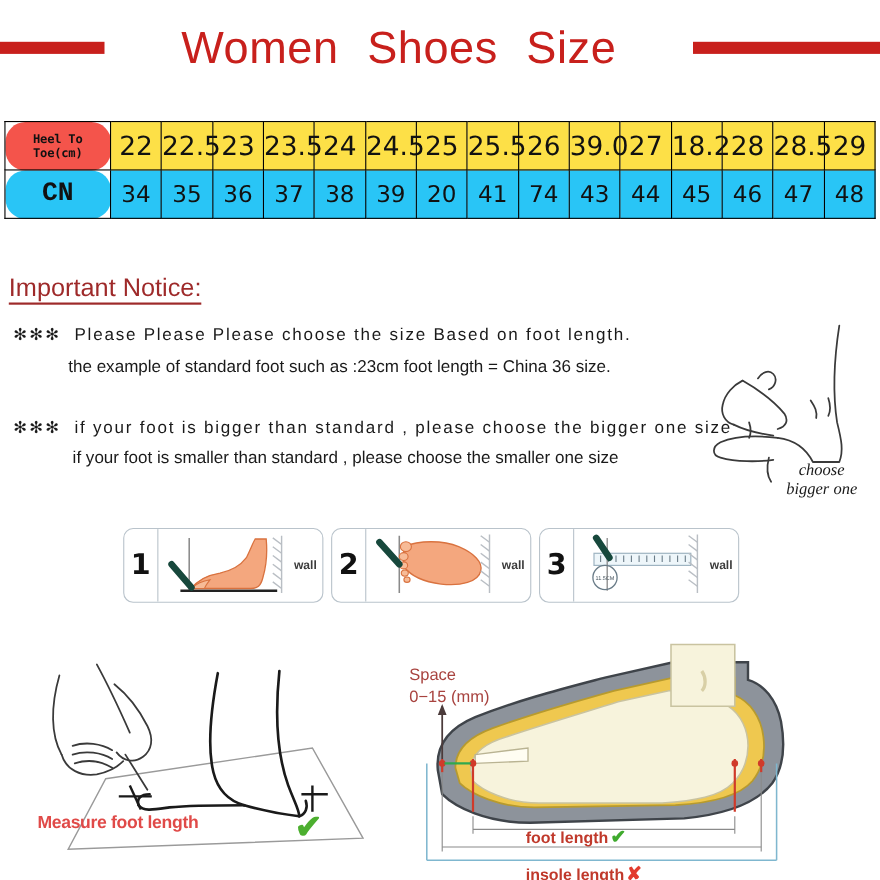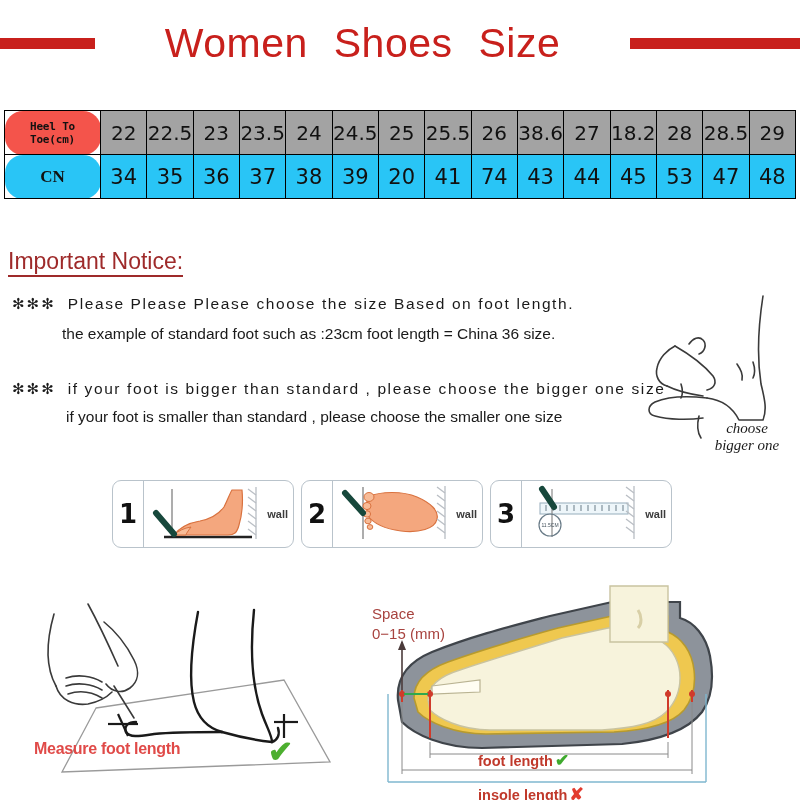--- a/index.html
+++ b/index.html
@@ -22,22 +22,22 @@
   .title-text .s1{margin-right:26px;}
 
   
   .size-table{position:absolute;left:4px;top:110px;width:792px;
     border-collapse:collapse;table-layout:fixed;}
   .size-table td{border:1.6px solid #000;text-align:center;
     font-family:"DejaVu Sans",sans-serif;color:#111;padding:0;height:43px;}
   .size-table td.lbl{background:#f4544b;width:95px;border-radius:18px;}
   .size-table td.lbl.head{font-size:11px;font-weight:700;letter-spacing:-.2px;
     font-family:"DejaVu Sans Mono",monospace;}
-  .size-table td.lbl.cn{font-size:17px;font-weight:700;font-family:Liberation Serif, serif;}
-  .size-table td.cm{background:#a3a3a3;font-size:20px;}
+  .size-table td.lbl.cn{font-size:24px;font-weight:700;font-family:Liberation Mono, monospace;}
+  .size-table td.cm{background:#fde047;font-size:24px;}
   .size-table td.cn{background:#29c5f6;font-size:21px;}
 
   
   .notice-head{position:absolute;left:8px;top:249px;color:#9e2a2a;
     font-size:23px;border-bottom:2px solid #9e2a2a;padding-bottom:1px;line-height:1.1;}
   .note{position:absolute;color:#1a1a1a;font-size:15.5px;white-space:nowrap;}
   .note .ast{letter-spacing:2px;margin-right:12px;font-size:15px;}
   .note .sp{letter-spacing:1.6px;}
   .n1{left:12px;top:295px;}
   .n2{left:62px;top:325px;}
@@ -95,42 +95,42 @@
         <td class="lbl head">Heel To Toe(cm)</td>
         <td class="cm">22</td>
         <td class="cm">22.5</td>
         <td class="cm">23</td>
         <td class="cm">23.5</td>
         <td class="cm">24</td>
         <td class="cm">24.5</td>
         <td class="cm">25</td>
         <td class="cm">25.5</td>
         <td class="cm">26</td>
-        <td class="cm">38.6</td>
+        <td class="cm">39.0</td>
         <td class="cm">27</td>
         <td class="cm">18.2</td>
         <td class="cm">28</td>
         <td class="cm">28.5</td>
         <td class="cm">29</td>
       </tr>
       <tr>
         <td class="lbl cn">CN</td>
         <td class="cn">34</td>
         <td class="cn">35</td>
         <td class="cn">36</td>
         <td class="cn">37</td>
         <td class="cn">38</td>
         <td class="cn">39</td>
         <td class="cn">20</td>
         <td class="cn">41</td>
         <td class="cn">74</td>
         <td class="cn">43</td>
         <td class="cn">44</td>
         <td class="cn">45</td>
-        <td class="cn">53</td>
+        <td class="cn">46</td>
         <td class="cn">47</td>
         <td class="cn">48</td>
       </tr>
     </tbody>
   </table>
 
   <div class="notice-head">Important Notice:</div>
 
   <div class="note n1">
     <span class="ast">✻✻✻</span><span class="sp">Please Please Please choose the size Based on foot length.</span>

